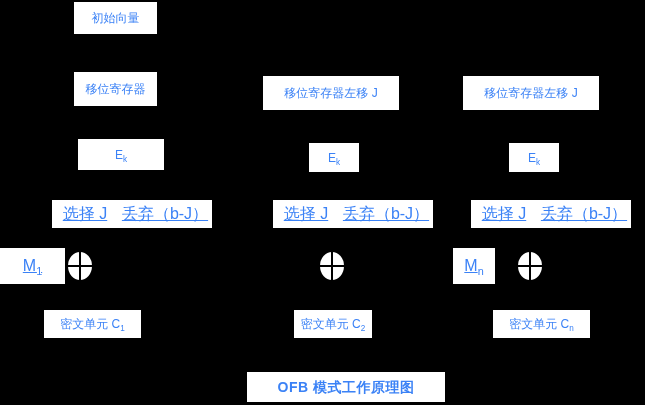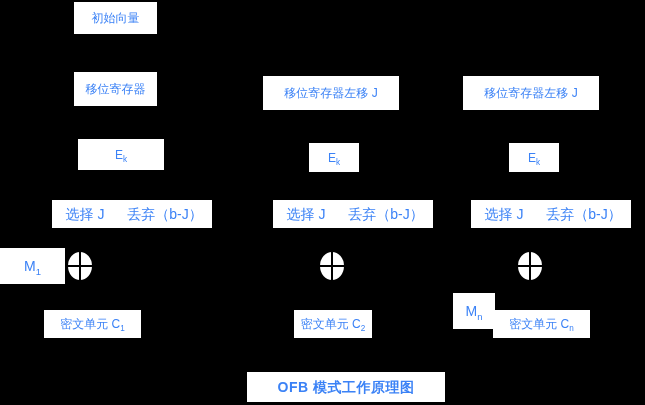--- a/index.html
+++ b/index.html
@@ -21,21 +21,22 @@
     color: #3b82f6;
     display: flex;
     align-items: center;
     justify-content: center;
     font-size: 12px;
     line-height: 1;
     white-space: nowrap;
     box-sizing: border-box;
   }
   .box.small {
-    font-size: 14px;
+    font-size: 16px;
+    text-decoration: underline;
   }
   .box.title {
     font-weight: bold;
     font-size: 14px;
     letter-spacing: 0.5px;
   }
   .box sub {
     font-size: 0.68em;
     vertical-align: sub;
     line-height: 0;
@@ -130,21 +131,21 @@
     <span><span>E</span><sub>k</sub></span>
   </div>
 
   <div class="box small" style="left:471px; top:200px; width:66px; height:28px;">
     <span>选择 J</span>
   </div>
   <div class="box small" style="left:537px; top:200px; width:94px; height:28px;">
     <span>丢弃（b-J）</span>
   </div>
 
-  <div class="box small" style="left:453px; top:248px; width:42px; height:36px;margin-top:45px;">
+  <div class="box small" style="left:453px; top:248px; width:42px; height:36px;">
     <span><span>M</span><sub>n</sub></span>
   </div>
   <div class="xor" style="left:518px; top:252px;"></div>
 
   <div class="box" style="left:493px; top:310px; width:97px; height:28px;">
     <span><span>密文单元 C</span><sub>n</sub></span>
   </div>
 
   <div class="box title" style="left:247px; top:372px; width:198px; height:30px;">
     <span>OFB 模式工作原理图</span>

